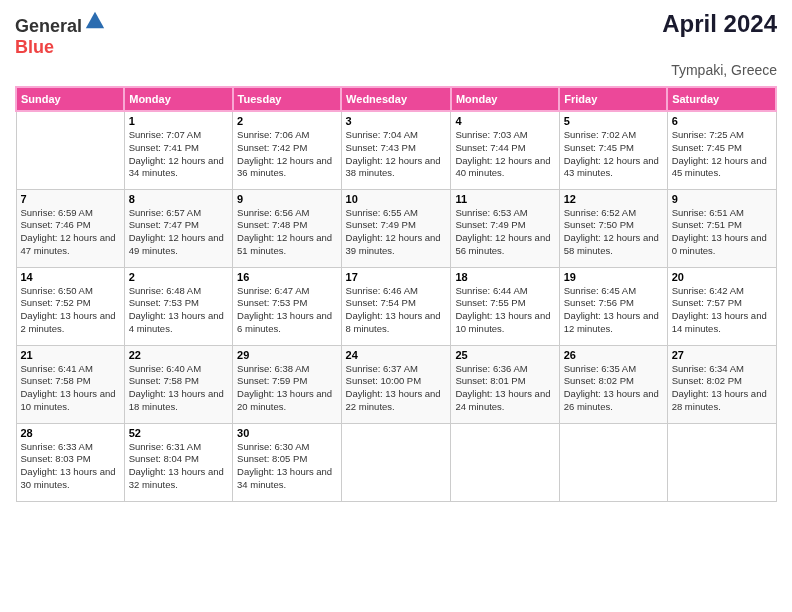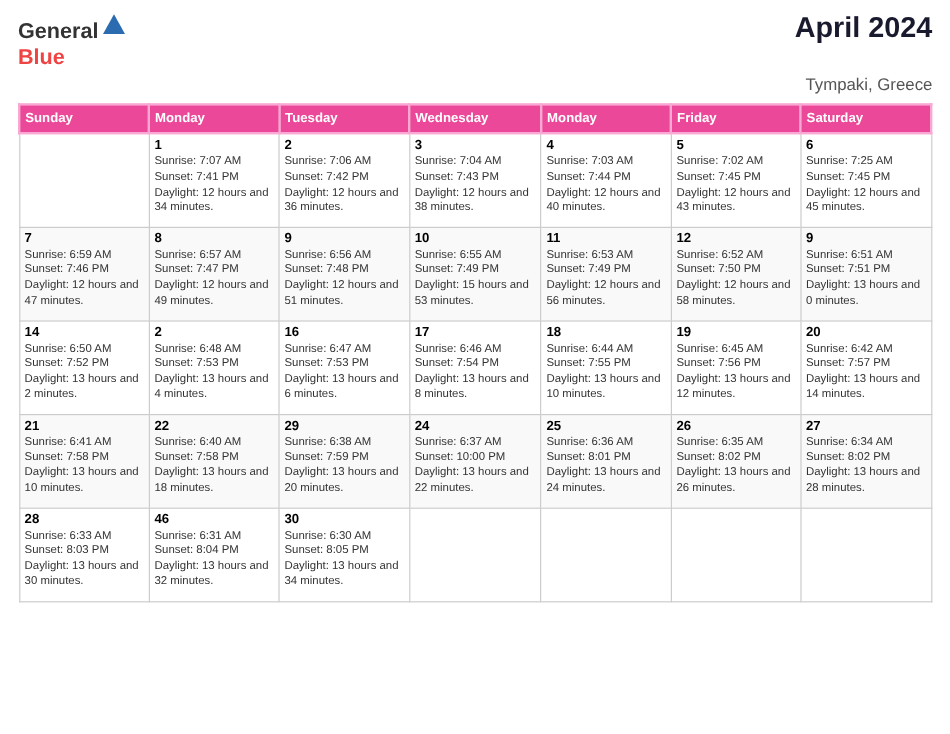--- a/index.html
+++ b/index.html
@@ -147,21 +147,21 @@
           <td>
             <span class="day-number">8</span>
             <div class="day-info"><span>Sunrise: 6:57 AM</span><br><span>Sunset: 7:47 PM</span><br><span>Daylight: 12 hours and 49 minutes.</span></div>
           </td>
           <td>
             <span class="day-number">9</span>
             <div class="day-info"><span>Sunrise: 6:56 AM</span><br><span>Sunset: 7:48 PM</span><br><span>Daylight: 12 hours and 51 minutes.</span></div>
           </td>
           <td>
             <span class="day-number">10</span>
-            <div class="day-info"><span>Sunrise: 6:55 AM</span><br><span>Sunset: 7:49 PM</span><br><span>Daylight: 15 hours and 53 minutes.</span></div>
+            <div class="day-info"><span>Sunrise: 6:55 AM</span><br><span>Sunset: 7:49 PM</span><br><span>Daylight: 12 hours and 39 minutes.</span></div>
           </td>
           <td>
             <span class="day-number">11</span>
             <div class="day-info"><span>Sunrise: 6:53 AM</span><br><span>Sunset: 7:49 PM</span><br><span>Daylight: 12 hours and 56 minutes.</span></div>
           </td>
           <td>
             <span class="day-number">12</span>
             <div class="day-info"><span>Sunrise: 6:52 AM</span><br><span>Sunset: 7:50 PM</span><br><span>Daylight: 12 hours and 58 minutes.</span></div>
           </td>
           <td>
@@ -228,21 +228,21 @@
             <span class="day-number">27</span>
             <div class="day-info"><span>Sunrise: 6:34 AM</span><br><span>Sunset: 8:02 PM</span><br><span>Daylight: 13 hours and 28 minutes.</span></div>
           </td>
         </tr>
         <tr>
           <td>
             <span class="day-number">28</span>
             <div class="day-info"><span>Sunrise: 6:33 AM</span><br><span>Sunset: 8:03 PM</span><br><span>Daylight: 13 hours and 30 minutes.</span></div>
           </td>
           <td>
-            <span class="day-number">46</span>
+            <span class="day-number">52</span>
             <div class="day-info"><span>Sunrise: 6:31 AM</span><br><span>Sunset: 8:04 PM</span><br><span>Daylight: 13 hours and 32 minutes.</span></div>
           </td>
           <td>
             <span class="day-number">30</span>
             <div class="day-info"><span>Sunrise: 6:30 AM</span><br><span>Sunset: 8:05 PM</span><br><span>Daylight: 13 hours and 34 minutes.</span></div>
           </td>
           <td class="empty-cell"></td>
           <td class="empty-cell"></td>
           <td class="empty-cell"></td>
           <td class="empty-cell"></td>

